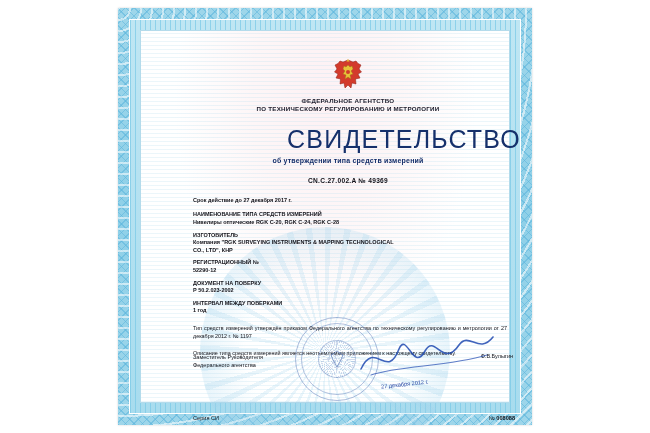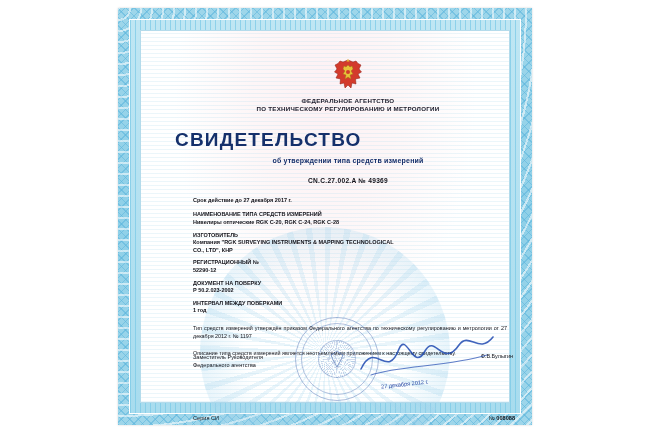--- a/index.html
+++ b/index.html
@@ -122,23 +122,23 @@
   .agency {
     text-align: center;
     font-size: 6.2px;
     font-weight: bold;
     color: #1b1b2a;
     letter-spacing: 0.25px;
     line-height: 8.4px;
   }
 
   .title {
-    text-align: left;
-    font-size: 19px;
-    font-weight: bold;
+    text-align: right;
+    font-size: 25px;
+    font-weight: normal;
     color: #15306b;
     letter-spacing: 1.2px;
     margin-top: 12px;
     line-height: 27px;
   }
   .subtitle {
     text-align: center;
     font-size: 7px;
     font-weight: bold;
     color: #16306b;

